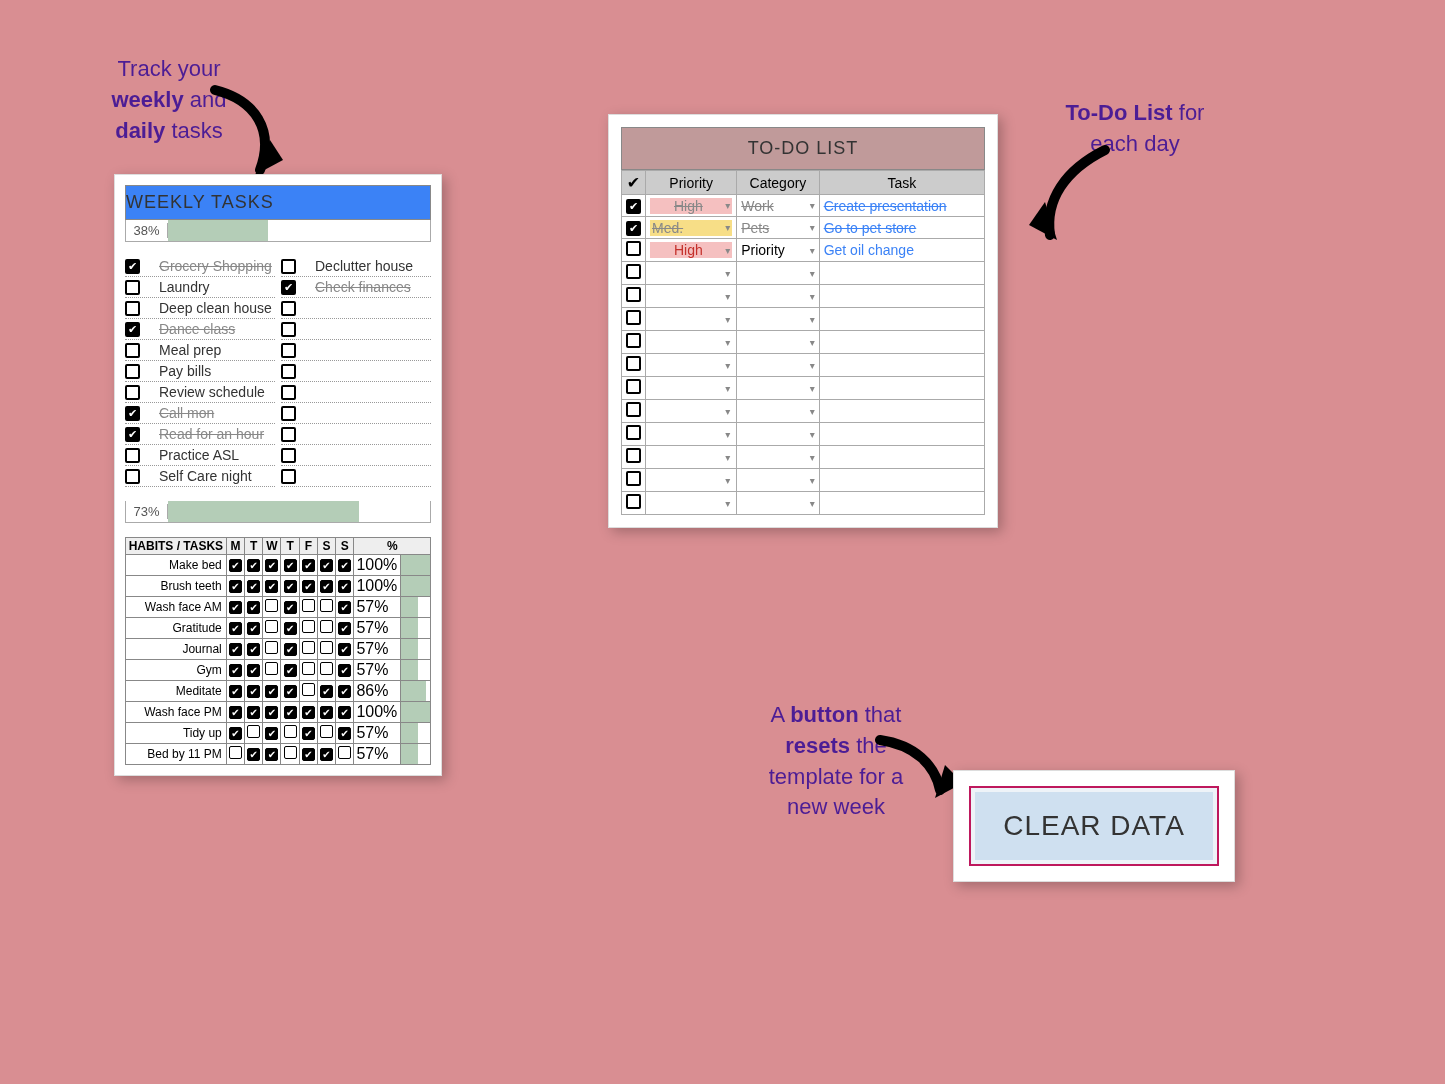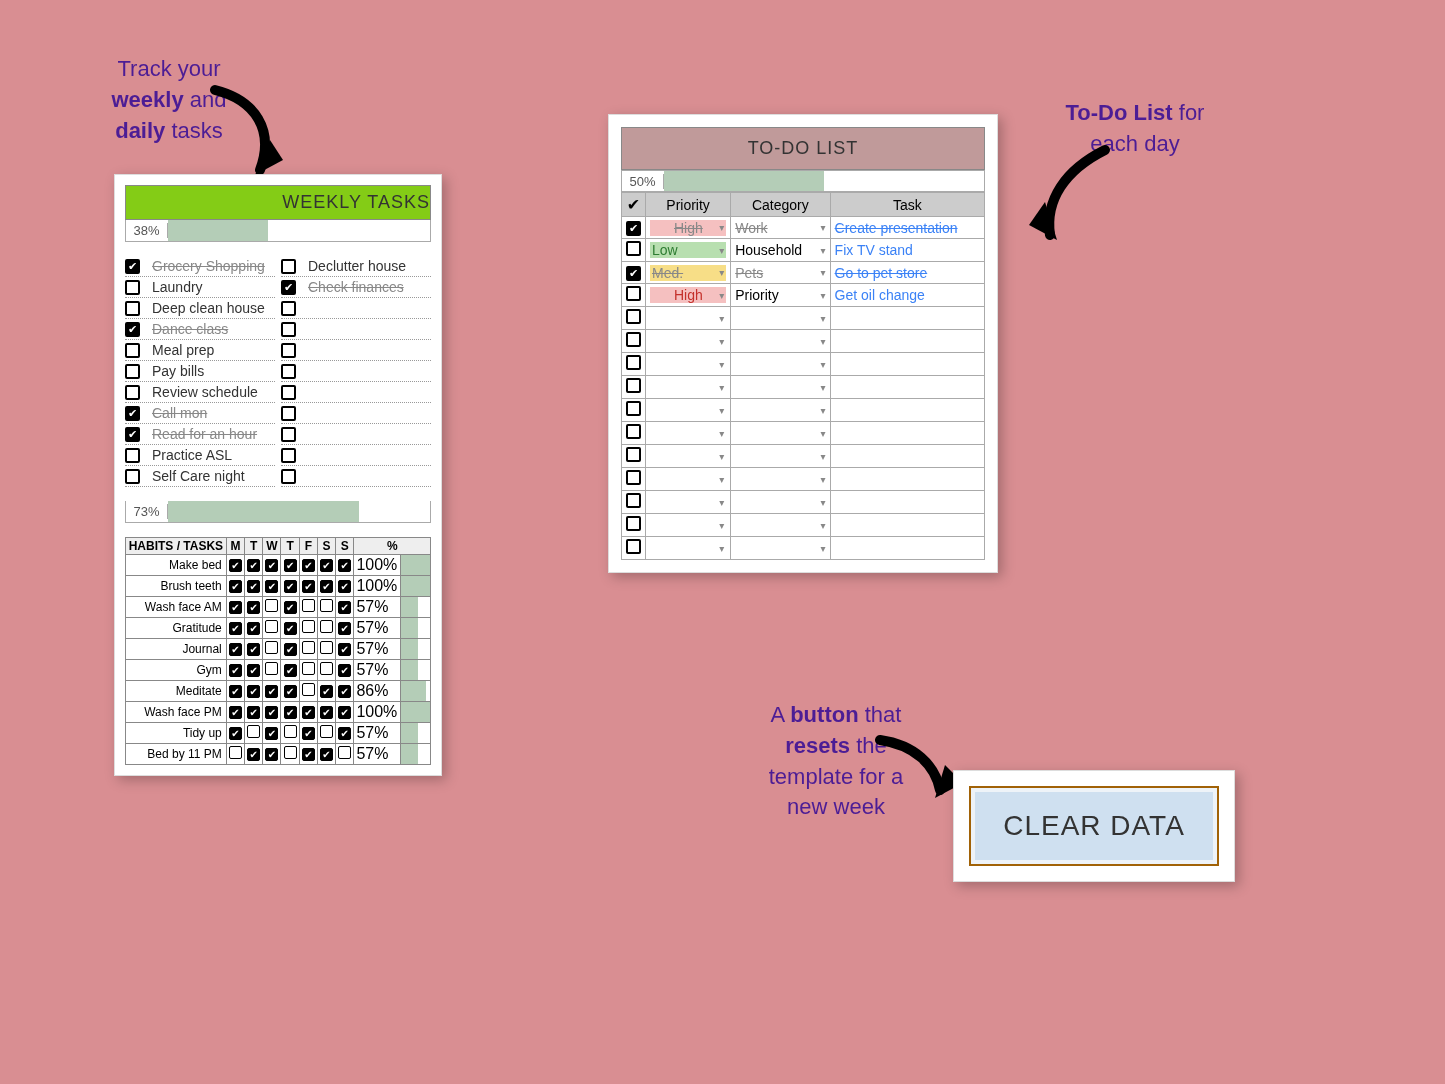--- a/index.html
+++ b/index.html
@@ -27,23 +27,23 @@
       position: absolute;
       left: 114px;
       top: 174px;
       width: 328px;
       background: #fff;
       border: 1px solid #ddd;
       padding: 10px;
       box-shadow: 4px 4px 12px rgba(0,0,0,0.25);
     }
     .section-hdr {
-      background: #84cc16;
+      background: #3b82f6;
       border: 1px solid #888;
-      text-align: right;
+      text-align: left;
       font-size: 18px;
       letter-spacing: 1px;
       padding: 6px 0;
       color: #333;
       font-family: 'Arial Narrow', Arial, sans-serif;
     }
     .progress-row {
       display: flex;
       align-items: center;
       border: 1px solid #aaa;
@@ -67,21 +67,21 @@
     .weekly-list {
       display: flex;
       gap: 6px;
       font-size: 14px;
       color: #333;
     }
     .wcol { flex: 1; }
     .witem {
       display: flex;
       align-items: center;
-      gap: 12px;
+      gap: 19px;
       border-bottom: 1px dotted #999;
       padding: 2px 0;
     }
     .cb, .cbh {
       width: 15px; height: 15px;
       border: 2px solid #000;
       border-radius: 2px;
       display: inline-flex;
       align-items: center;
       justify-content: center;
@@ -167,21 +167,21 @@
       border: 1px solid #ddd;
       display: flex;
       align-items: center;
       justify-content: center;
       box-shadow: 4px 4px 12px rgba(0,0,0,0.25);
     }
     .clear-btn {
       width: 250px;
       height: 80px;
       background: #cfe0f0;
-      border: 2px solid #a16207;
+      border: 2px solid #be185d;
       font-size: 28px;
       letter-spacing: 1px;
       color: #333;
       box-shadow:
         inset 0 0 0 4px #eef3f8;
       cursor: pointer;
     }
 
   </style>
 </head>
@@ -482,26 +482,20 @@
           <td class="bar">
             <div class="barfill" style="width: 57%;"></div>
           </td>
         </tr>
       </tbody>
   </table>
 </div>
 
 <div class="todo-panel">
   <div class="todo-hdr">TO-DO LIST</div>
-  <div class="progress-row" style="border-top:1px solid #aaa;">
-    <div class="progress-lbl">50%</div>
-    <div class="progress-track">
-        <div class="progress-fill" id="todo-fill" style="width: 50%;"></div>
-      </div>
-  </div>
   <table class="todo-table">
     <thead>
       <tr>
         <th class="check">✔</th>
         <th>Priority</th>
         <th>Category</th>
         <th>Task</th>
       </tr>
     </thead>
     <tbody id="todo-body">
@@ -515,36 +509,20 @@
           </td>
           <td>
             <div class="cat">
               <span class="struck">Work</span>
               <span class="ddr">▾</span>
             </div>
           </td>
           <td class="task struck">Create presentation</td>
         </tr>
         <tr>
-          <td class="check"><span class="cb"></span></td>
-          <td>
-            <div class="prio prio-low">
-              <span>Low</span>
-              <span class="ddr">▾</span>
-            </div>
-          </td>
-          <td>
-            <div class="cat">
-              <span>Household</span>
-              <span class="ddr">▾</span>
-            </div>
-          </td>
-          <td class="task">Fix TV stand</td>
-        </tr>
-        <tr>
           <td class="check"><span class="cb checked"></span></td>
           <td>
             <div class="prio prio-med">
               <span class="struck">Med.</span>
               <span class="ddr">▾</span>
             </div>
           </td>
           <td>
             <div class="cat">
               <span class="struck">Pets</span>

